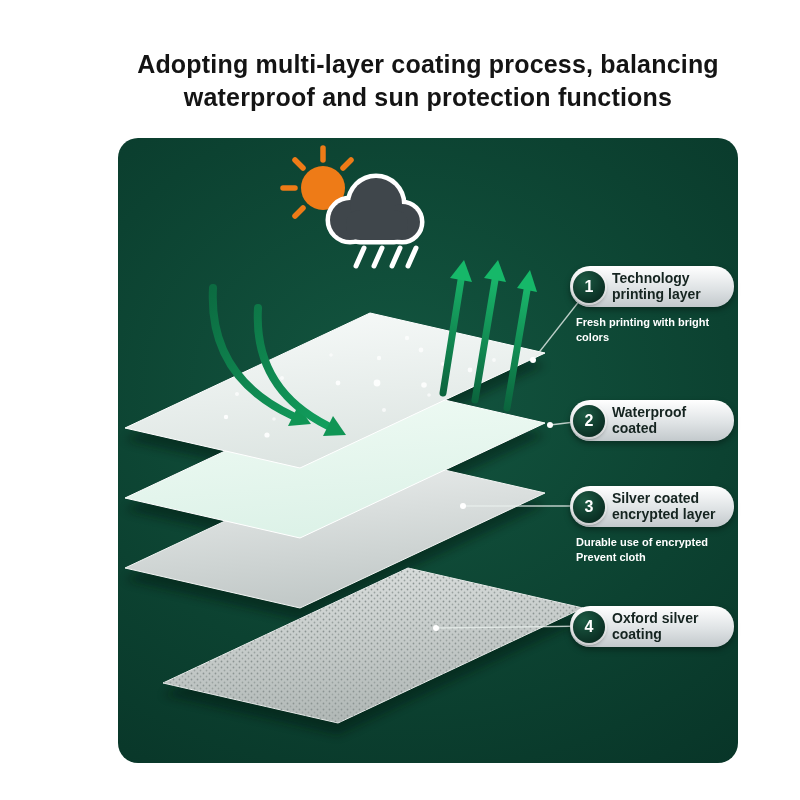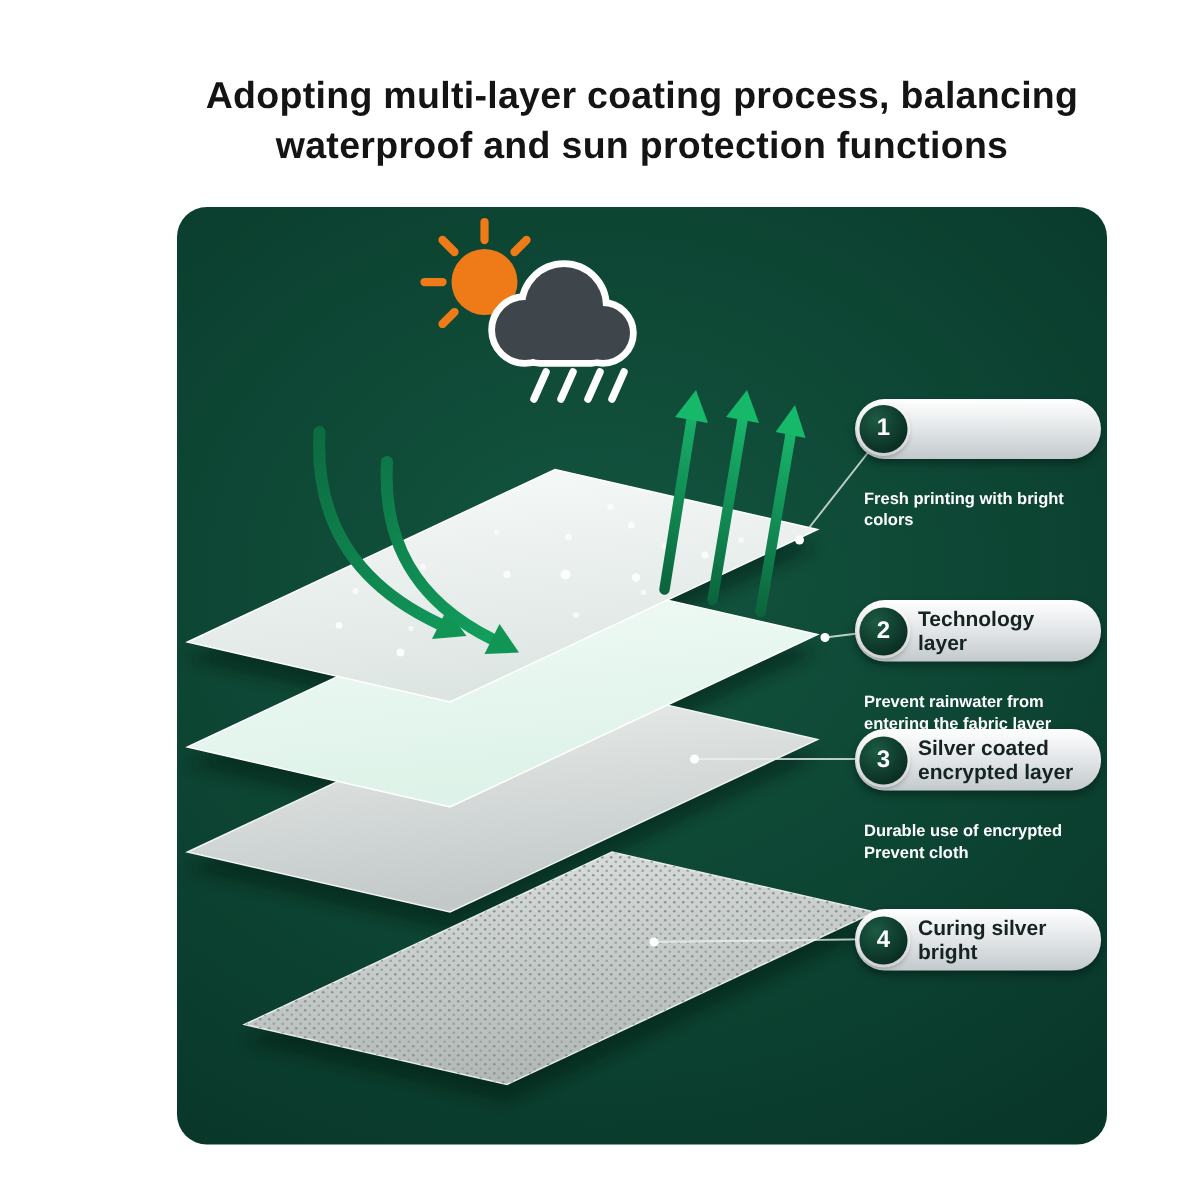--- a/index.html
+++ b/index.html
@@ -33,21 +33,21 @@
   }
   .badge {
     position:absolute; left:3px; top:50%; transform:translateY(-50%);
     width:32px; height:32px; border-radius:50%;
     background:radial-gradient(circle at 35% 30%, #1c5a43 0%, #0b3125 70%, #072218 100%);
     box-shadow:0 0 0 2px rgba(255,255,255,0.55), 0 2px 4px rgba(0,0,0,0.4);
     color:#ffffff; font-size:16px; font-weight:700;
     display:flex; align-items:center; justify-content:center;
   }
   .desc {
-    margin-top:20px; padding-left:6px; width:150px;
+    margin-top:8px; padding-left:6px; width:150px;
     color:#ffffff; font-size:11px; font-weight:700; line-height:1.3;
   }
 </style>
 </head>
 <body>
 
 <div class="page">
 
   <div class="title">Adopting multi-layer coating process, balancing waterproof and sun protection functions</div>
 
@@ -188,41 +188,41 @@
           <line x1="264" y1="110" x2="256" y2="128"></line>
           <line x1="282" y1="110" x2="274" y2="128"></line>
           <line x1="298" y1="110" x2="290" y2="128"></line>
         </g>
       </g>
     </svg>
 
     <div class="callout callout-1">
       <div class="pill">
         <div class="badge">1</div>
+        <span>Technology printing layer</span>
       </div>
       <div class="desc">Fresh printing with bright colors</div>
     </div>
 
     <div class="callout callout-2">
       <div class="pill">
         <div class="badge">2</div>
-        <span>Technology layer</span>
-      </div>
-      <div class="desc">Prevent rainwater from entering the fabric layer</div>
+        <span>Waterproof coated</span>
+      </div>
     </div>
 
     <div class="callout callout-3">
       <div class="pill">
         <div class="badge">3</div>
         <span>Silver coated encrypted layer</span>
       </div>
       <div class="desc">Durable use of encrypted Prevent cloth</div>
     </div>
 
     <div class="callout callout-4">
       <div class="pill">
         <div class="badge">4</div>
-        <span>Curing silver bright</span>
+        <span>Oxford silver coating</span>
       </div>
     </div>
 
   </div>
 </div>
 
 </body></html>

